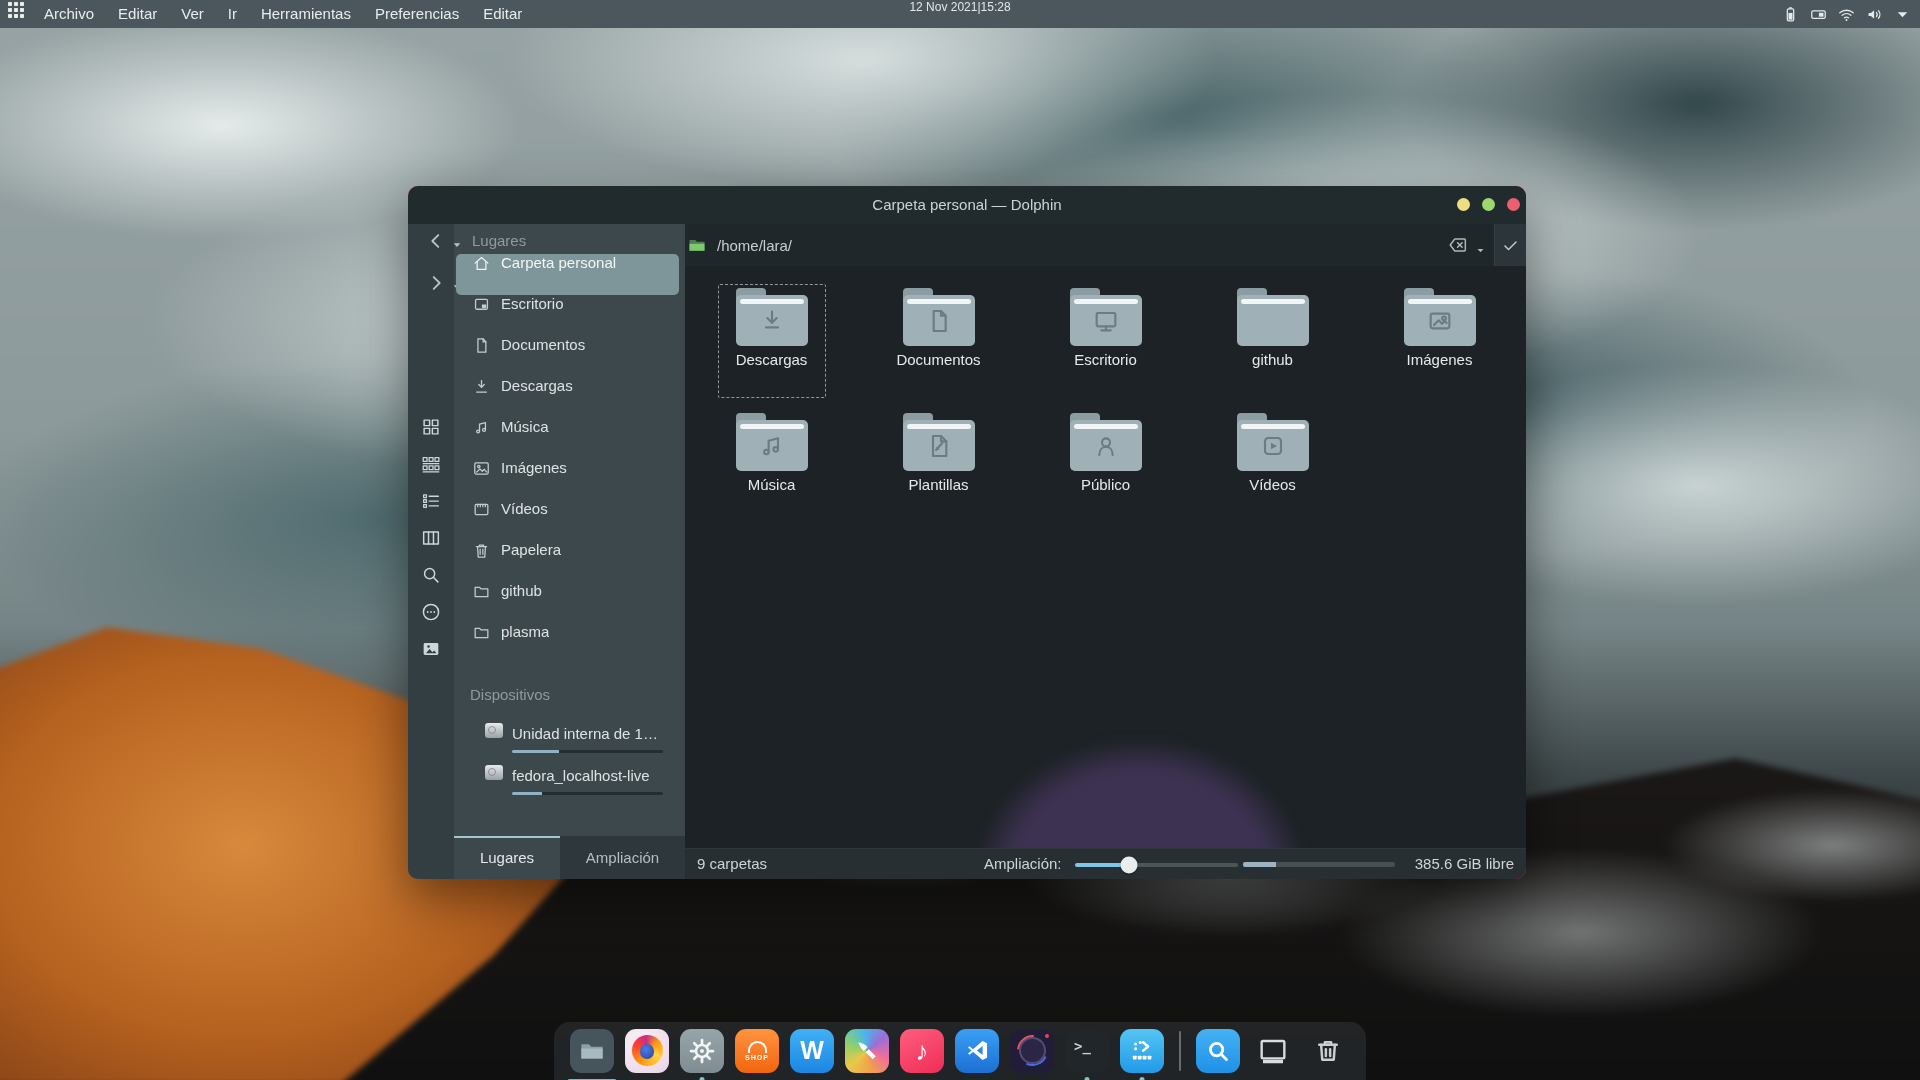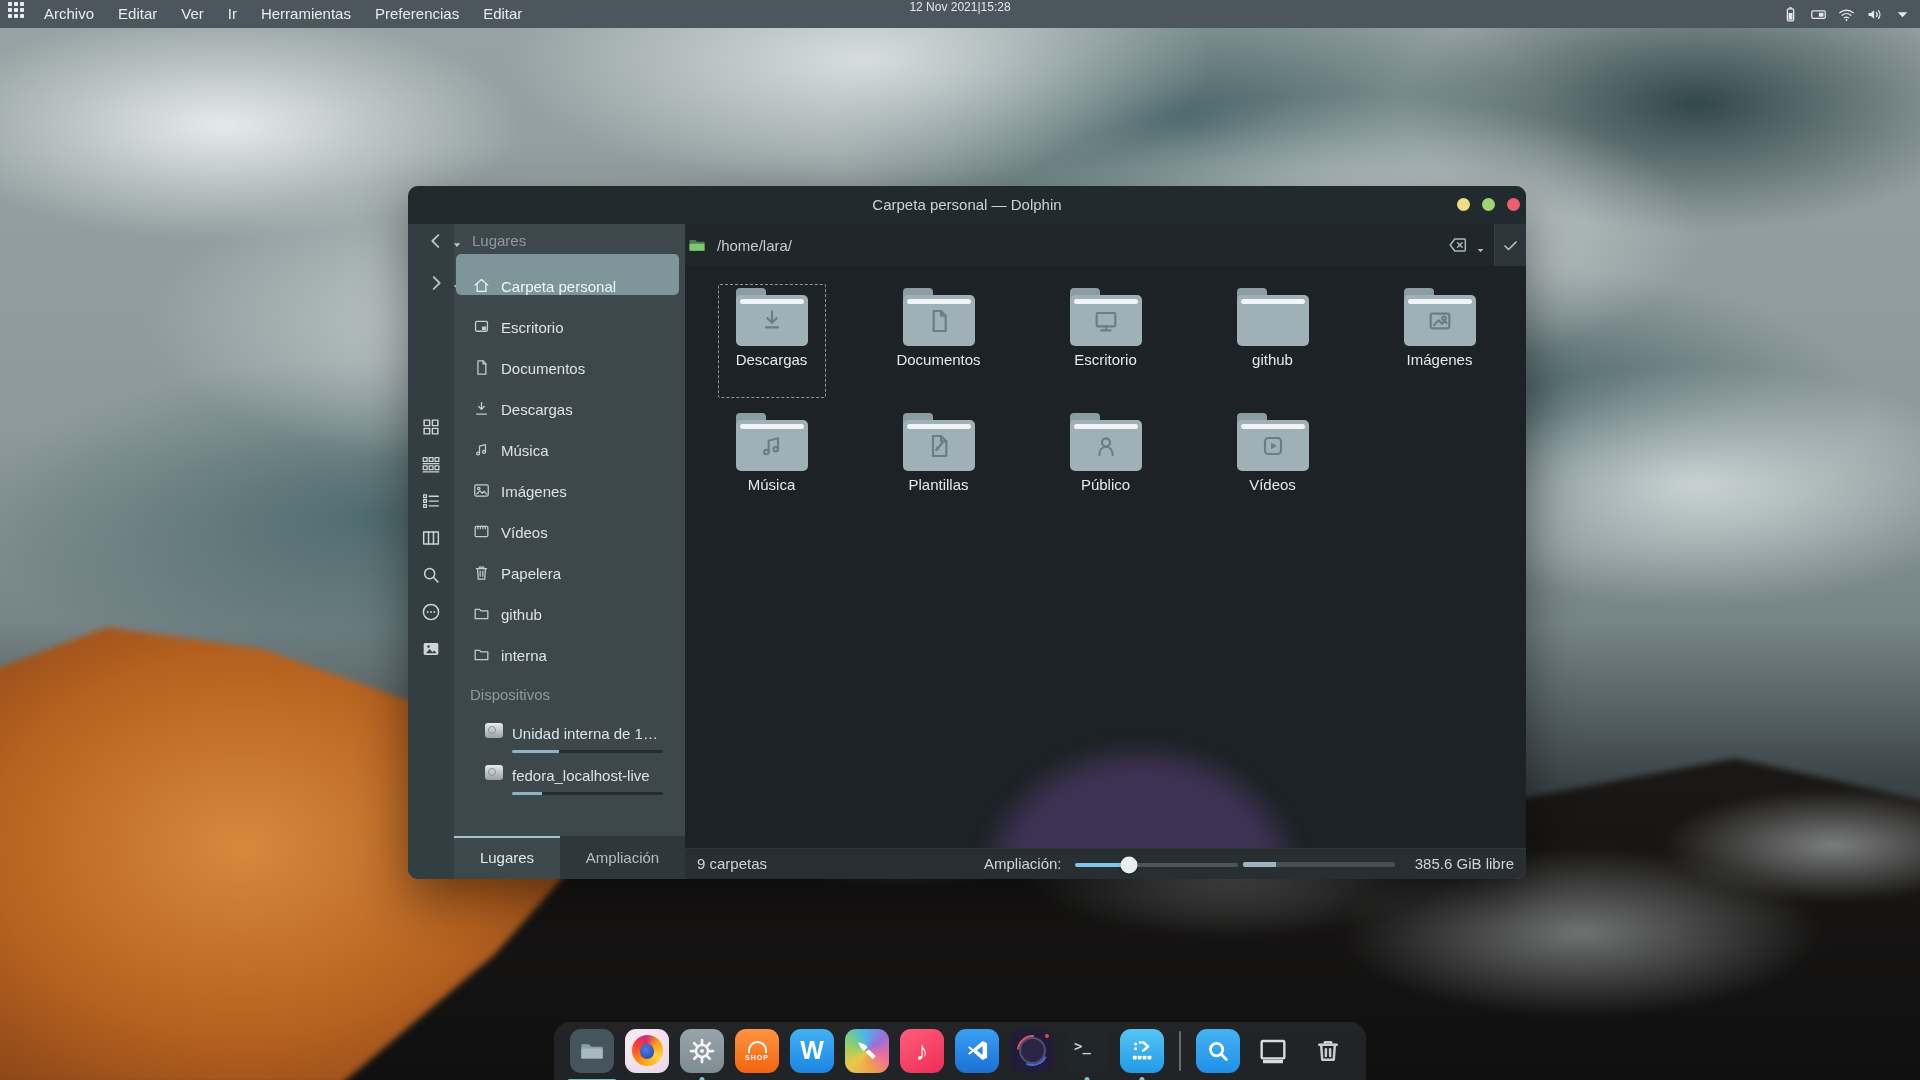--- a/index.html
+++ b/index.html
@@ -67,21 +67,21 @@
   .nav{position:absolute;color:#b9c3c6}
   .nav svg{width:100%;height:100%}
   .nav.back{left:17px;top:6px;width:22px;height:22px}
   .nav.back-caret{left:43px;top:13px;width:12px;height:12px}
   .nav.fwd{left:17px;top:48px;width:22px;height:22px}
   .nav.fwd-caret{left:43px;top:55px;width:12px;height:12px}
   .panel{position:absolute;left:46px;top:0;right:0;bottom:43px;overflow:hidden}
   .phead{margin:8px 0 0 18px;font-size:15px;color:#8d9b9f;height:20px}
   .phead.dev{margin:22px 0 0 16px}
   .places{margin-top:2px}
-  .place{display:flex;align-items:flex-end;height:41px;padding-left:16px;gap:10px;
+  .place{display:flex;align-items:flex-start;height:41px;padding-left:16px;gap:10px;
     margin:0 6px 0 2px;border-radius:5px;color:#dde3e4;font-size:15px}
   .place.selected{background:#7e9699;color:#f2f6f6}
   .picon{width:19px;height:19px;color:#c3cdd0;flex:0 0 auto;display:inline-flex}
   .place.selected .picon{color:#eef3f3}
   .picon svg{width:100%;height:100%}
   .plabel{white-space:nowrap;overflow:hidden}
   .devices{margin-top:12px}
   .device{position:relative;height:42px;color:#dde3e4;font-size:15px}
   .device .picon{position:absolute;left:31px;top:5px;width:20px;height:18px}
   .device .plabel{position:absolute;left:58px;top:7px;right:6px}
@@ -448,21 +448,21 @@
               </span>
               <span class="plabel">github</span>
             </div>
 
             <div class="place">
               <span class="picon">
                 <svg width="20" height="20" viewBox="0 0 24 24" fill="none" stroke="currentColor" stroke-width="1.6" stroke-linecap="round" stroke-linejoin="round">
                   <path d="M4 7.5V18.5H20V8.8H11.6L9.6 6.8H4z"></path>
                 </svg>
               </span>
-              <span class="plabel">interna</span>
+              <span class="plabel">plasma</span>
             </div>
 
         </div>
         <div class="phead dev">Dispositivos</div>
         <div class="devices">
 
             <div class="device">
               <span class="picon">
                 <span class="hdd">
                   <span class="hdd-ring"></span>

